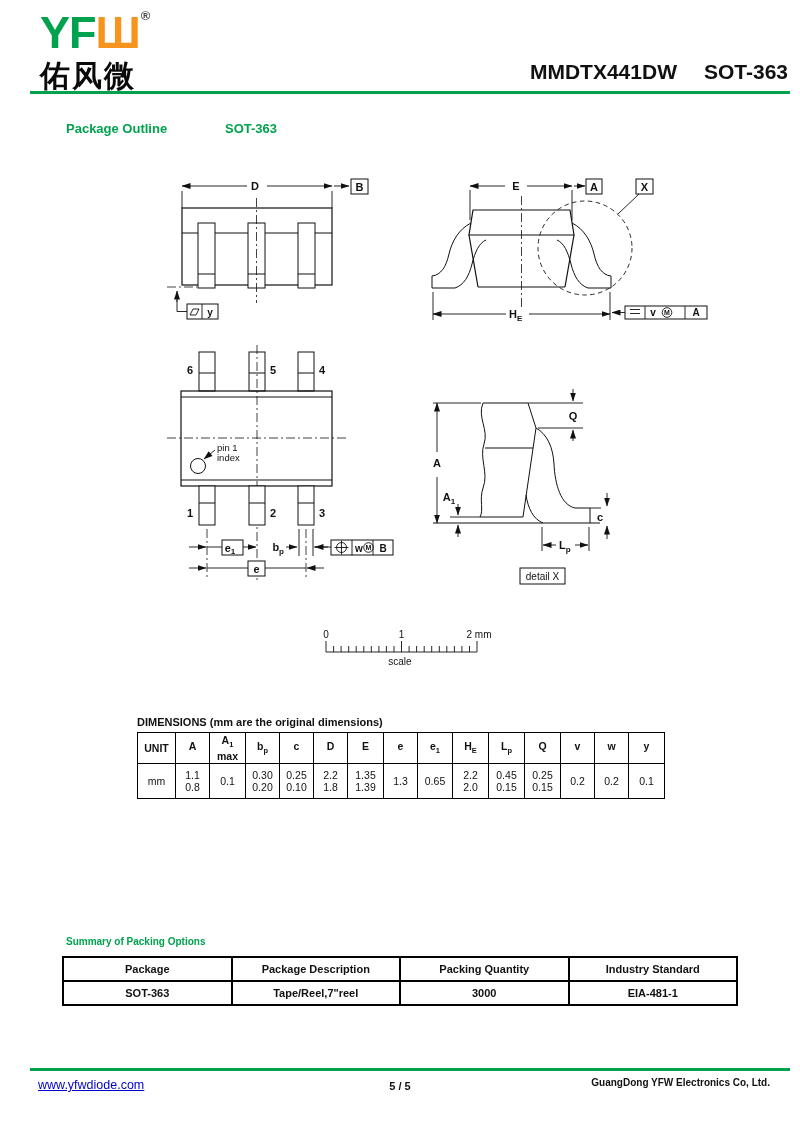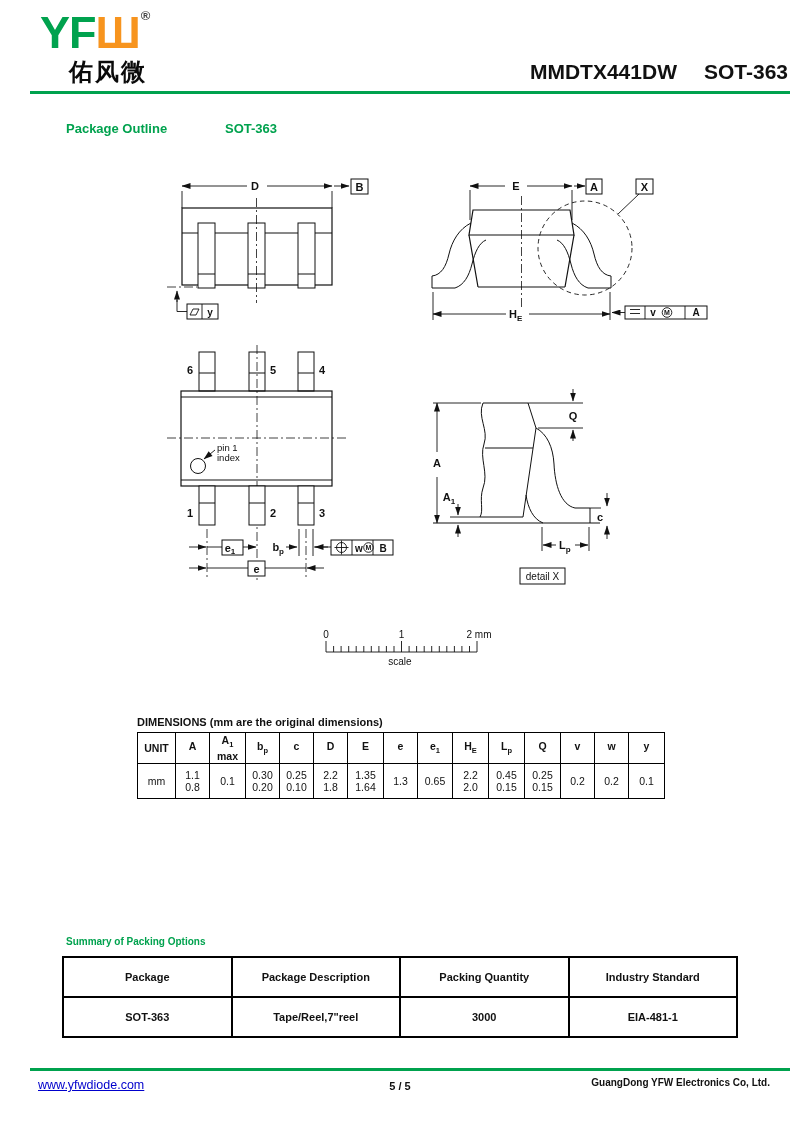--- a/index.html
+++ b/index.html
@@ -4,21 +4,21 @@
 <style>
   html,body{margin:0;padding:0;background:#fff;}
   .page{position:relative;width:800px;height:1130px;background:#fff;overflow:hidden;
         font-family:"Liberation Sans",sans-serif;color:#111;border-radius:25px;}
   
   .logo{position:absolute;left:40px;top:10px;}
   .logo-latin{font-size:45px;font-weight:700;line-height:0.95;letter-spacing:-1px;}
   .logo-yf{color:#00A24E;}
   .logo-w{color:#F7941E;}
   .logo-reg{font-size:13px;color:#444;vertical-align:28px;font-weight:700;margin-left:1px;}
-  .logo-cn{font-size:24px;font-weight:700;color:#0a0a0a;letter-spacing:2px;margin-top:1px;margin-left:29px;}
+  .logo-cn{font-size:30px;font-weight:700;color:#0a0a0a;letter-spacing:2px;margin-top:1px;}
   .part-line{position:absolute;right:12px;top:60px;font-size:21px;font-weight:700;white-space:nowrap;}
   .part-line .pkg{margin-left:27px;}
   .rule{position:absolute;left:30px;width:760px;height:3px;background:#00A24E;}
   .rule-top{top:91px;}
   .rule-bottom{top:1068px;}
   .sec-title{position:absolute;top:121px;font-size:13px;font-weight:700;color:#00A24E;text-align:right;}
   .sec-title.t1{left:66px;}
   .sec-title.t2{left:225px;}
   
   .drawing{position:absolute;left:0;top:150px;}
@@ -43,21 +43,21 @@
                   font-size:10.5px;line-height:1.18;padding:0;}
   table.dimtab tr.hd td{height:30px;font-weight:700;}
   table.dimtab tr.dt td{height:34px;font-weight:400;white-space:pre-line;}
   table.dimtab sub{font-size:7.5px;}
   .l2{display:block;font-weight:700;}
   
   .pack-title{position:absolute;left:66px;top:936px;font-size:10px;font-weight:700;color:#00A24E;}
   .packtab-wrap{position:absolute;left:62px;top:956px;}
   table.packtab{border-collapse:collapse;table-layout:fixed;width:676px;}
   table.packtab td{border:2px solid #000;text-align:center;vertical-align:middle;
-                   font-size:11px;font-weight:700;height:22px;padding:8px;}
+                   font-size:11px;font-weight:700;height:22px;padding:0;}
   
   .site{position:absolute;left:38px;top:1078px;font-size:12.5px;font-weight:400;
         color:#0000CC;text-decoration:underline;}
   .pageno{position:absolute;left:0;right:0;top:1080px;text-align:center;font-size:11px;font-weight:700;}
   .company{position:absolute;right:30px;top:1077px;font-size:10px;font-weight:700;}
 </style>
 </head>
 <body>
 
 <div class="page">
@@ -298,21 +298,21 @@
         <td>1.1
 0.8</td>
         <td>0.1</td>
         <td>0.30
 0.20</td>
         <td>0.25
 0.10</td>
         <td>2.2
 1.8</td>
         <td>1.35
-1.64</td>
+1.39</td>
         <td>1.3</td>
         <td>0.65</td>
         <td>2.2
 2.0</td>
         <td>0.45
 0.15</td>
         <td>0.25
 0.15</td>
         <td>0.2</td>
         <td>0.2</td>

